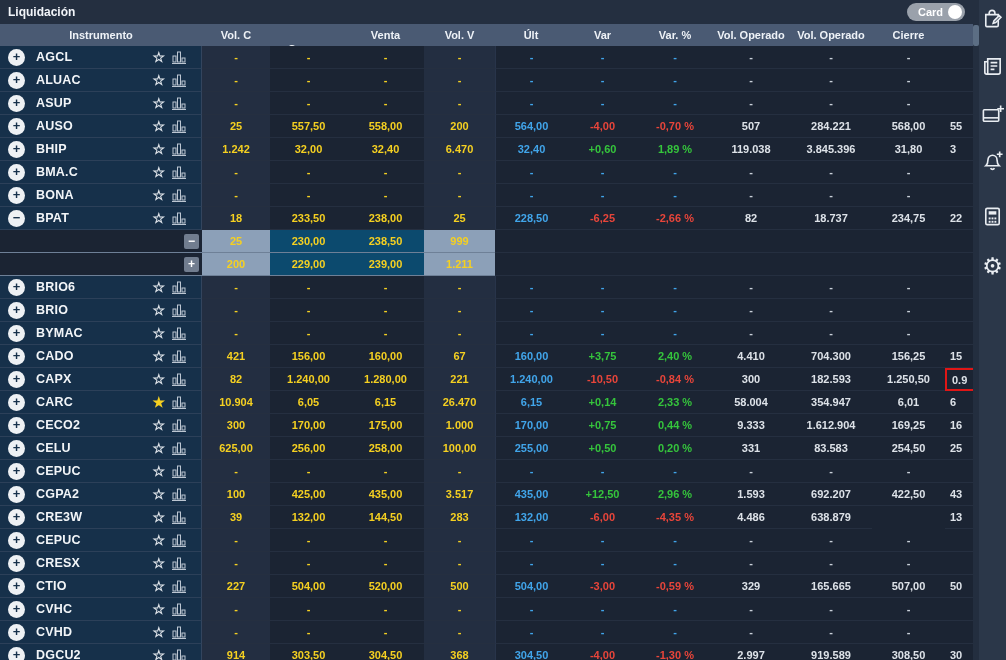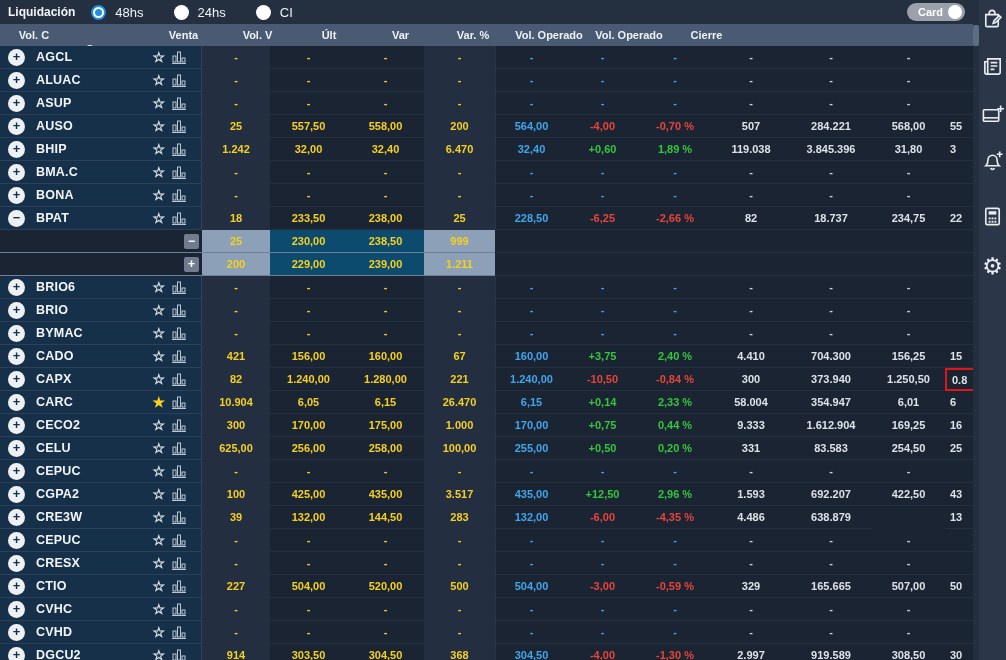--- a/index.html
+++ b/index.html
@@ -60,42 +60,29 @@
   .side-icon svg { width:23px; height:23px; }
   .gear-glyph { font-size:23px; color:#e9edf2; line-height:1; font-family:"DejaVu Sans", sans-serif; }
 </style>
 </head>
 <body>
 
 <div class="app">
   <div class="left">
     <div class="topbar">
       <span class="tb-label">Liquidación</span>
-      <div class="radio-group">
-          <div class="radio-opt">
-            <span class="radio sel"></span>
-            <span class="radio-label">48hs</span>
-          </div>
-          <div class="radio-opt">
-            <span class="radio"></span>
-            <span class="radio-label">24hs</span>
-          </div>
-          <div class="radio-opt">
-            <span class="radio"></span>
-            <span class="radio-label">CI</span>
-          </div>
-        </div>
       <div class="card-toggle">
         <span class="card-label">Card</span>
         <span class="card-knob"></span>
       </div>
     </div>
     <div class="body">
       <div class="table-area">
         <div class="thead">
+            <div class="hcell" style="width: 202px;">Instrumento</div>
             <div class="hcell" style="width: 68px;">Vol. C</div>
             <div class="hcell" style="width: 77px; margin-top: 14px;">Compra</div>
             <div class="hcell" style="width: 77px;">Venta</div>
             <div class="hcell" style="width: 71px;">Vol. V</div>
             <div class="hcell" style="width: 72px;">Últ</div>
             <div class="hcell" style="width: 71px;">Var</div>
             <div class="hcell" style="width: 74px;">Var. %</div>
             <div class="hcell" style="width: 78px;">Vol. Operado</div>
             <div class="hcell" style="width: 82px;">Vol. Operado</div>
             <div class="hcell" style="width: 73px;">Cierre</div>
@@ -475,23 +462,23 @@
                 </span>
               </div>
               <div class="cell val v-yellow col-light" style="width: 68px;">82</div>
               <div class="cell val v-yellow" style="width: 77px;">1.240,00</div>
               <div class="cell val v-yellow" style="width: 77px;">1.280,00</div>
               <div class="cell val v-yellow col-light" style="width: 71px;">221</div>
               <div class="cell val v-blue sep-left" style="width: 72px;">1.240,00</div>
               <div class="cell val v-red" style="width: 71px;">-10,50</div>
               <div class="cell val v-red" style="width: 74px;">-0,84 %</div>
               <div class="cell val v-white" style="width: 78px;">300</div>
-              <div class="cell val v-white" style="width: 82px;">373.940</div>
+              <div class="cell val v-white" style="width: 82px;">182.593</div>
               <div class="cell val v-white" style="width: 73px;">1.250,50</div>
-              <div class="cell val v-white cut hl" style="width: 28px;">0.8</div>
+              <div class="cell val v-white cut hl" style="width: 28px;">0.9</div>
             </div>
             <div class="row">
               <div class="cell inst">
                 <span class="expand">+</span>
                 <span class="ticker">CARC</span>
                 <span class="star fav">★</span>
                 <span class="chart-ico">
                   <svg width="15" height="13" viewBox="0 0 15 13">
                     <g fill="none" stroke="#bcc6d2" stroke-width="1">
                       <rect x="1" y="5" width="3" height="6"></rect>

